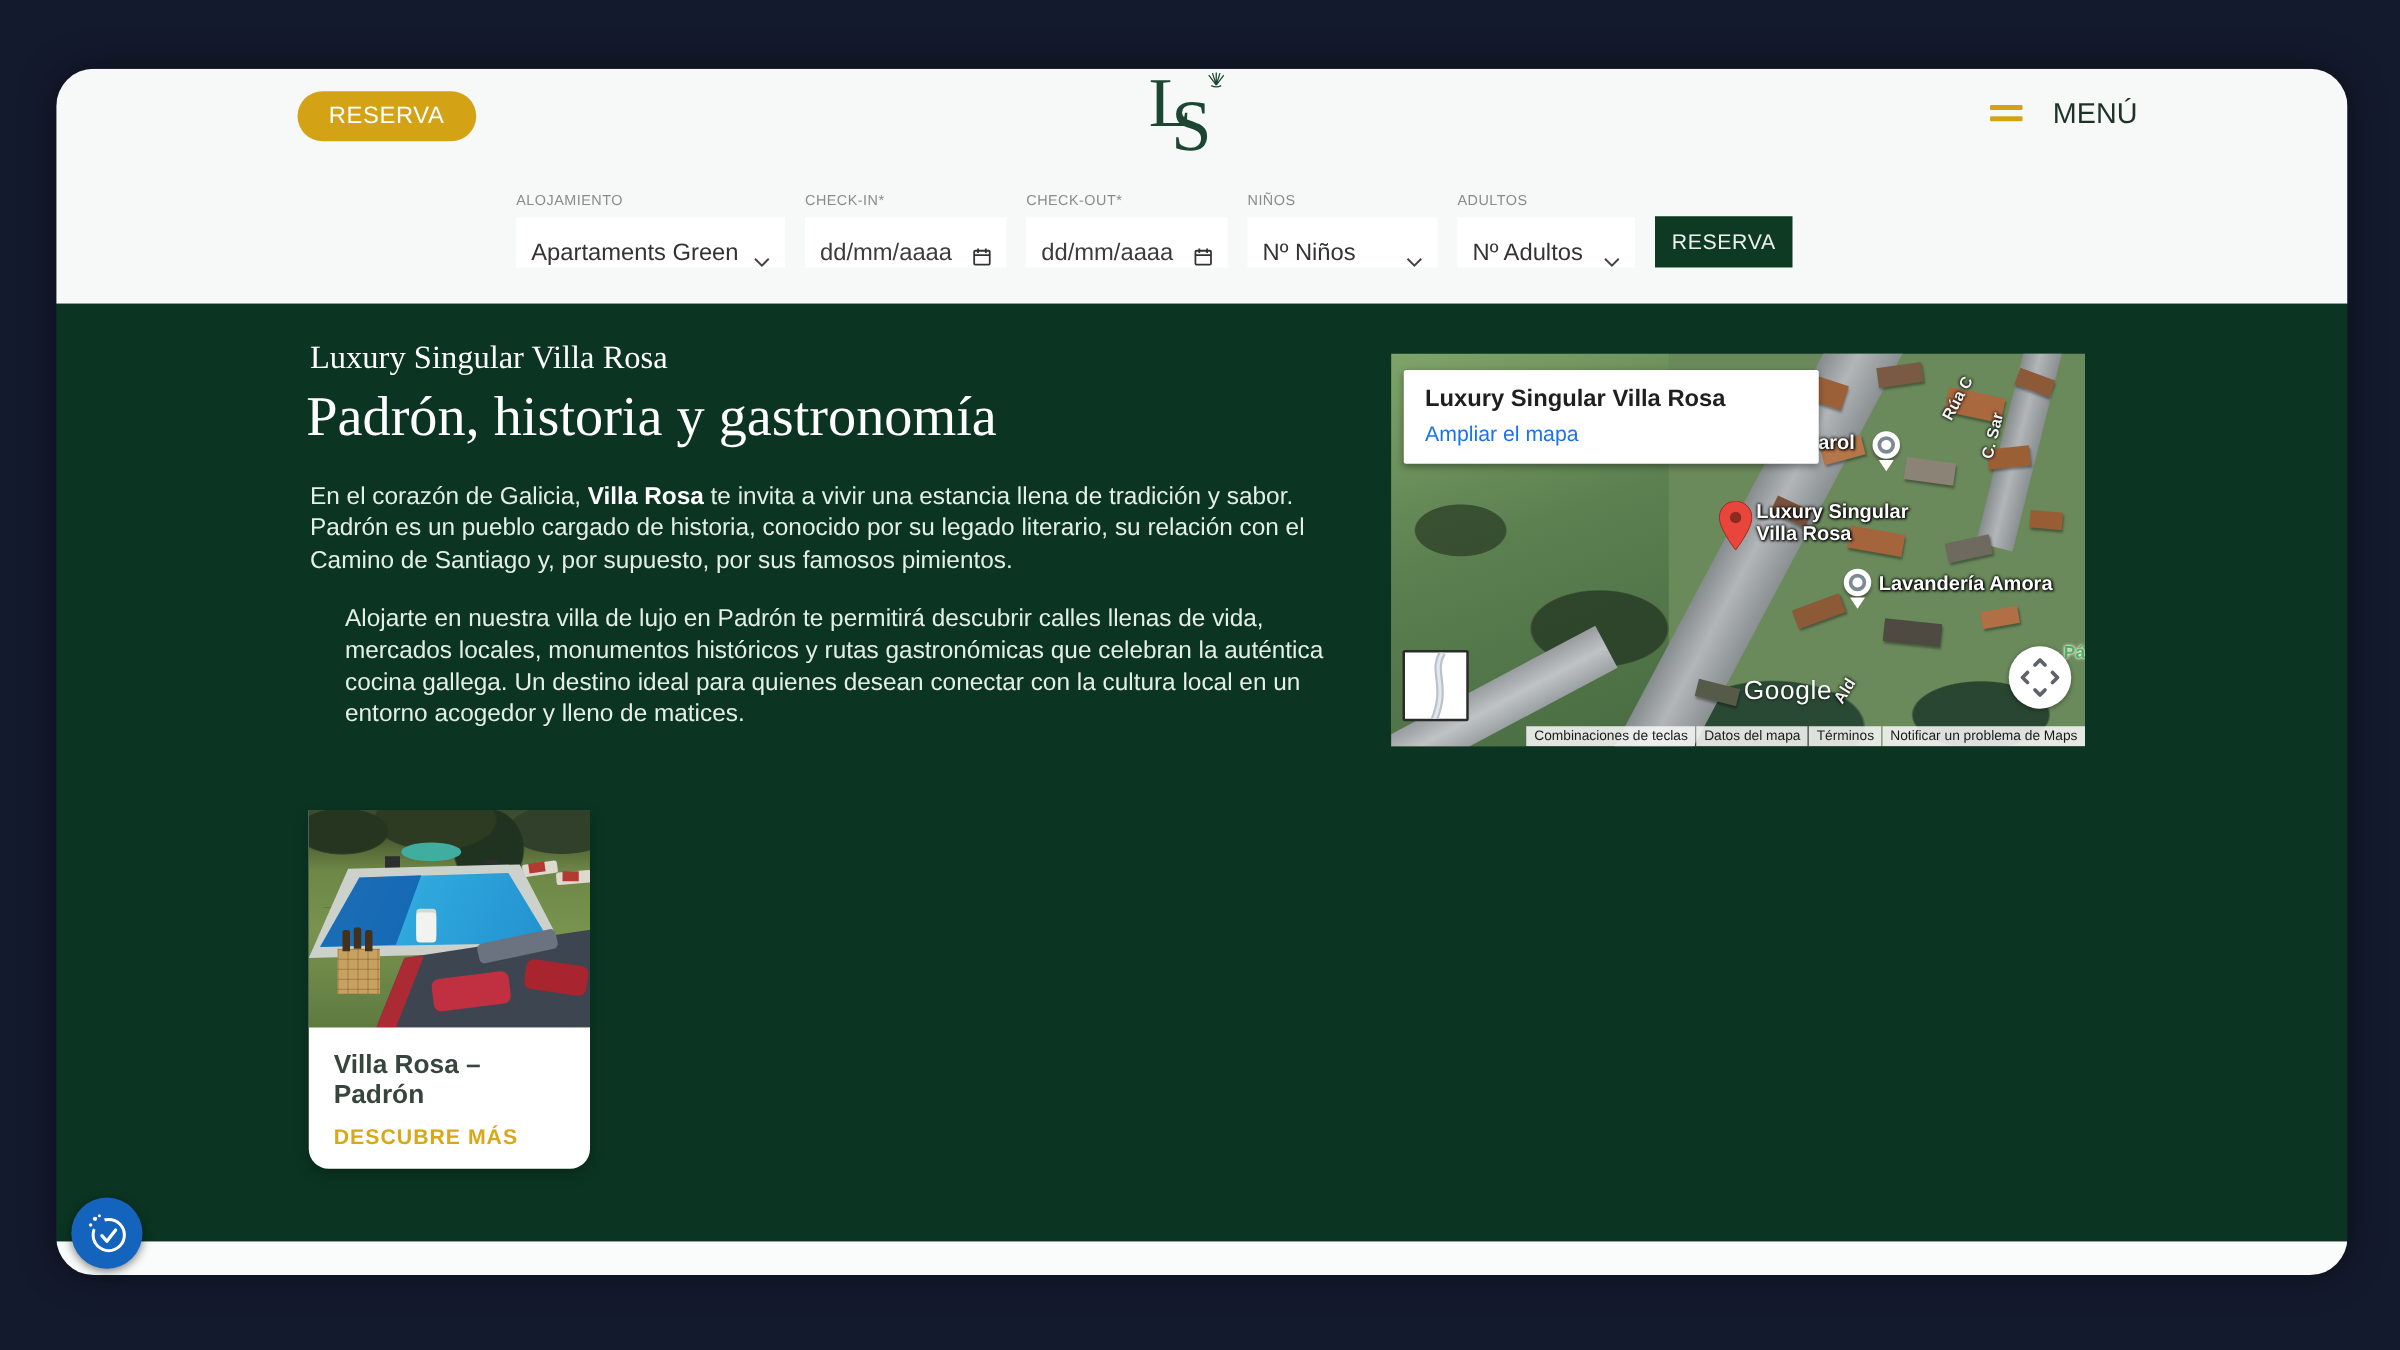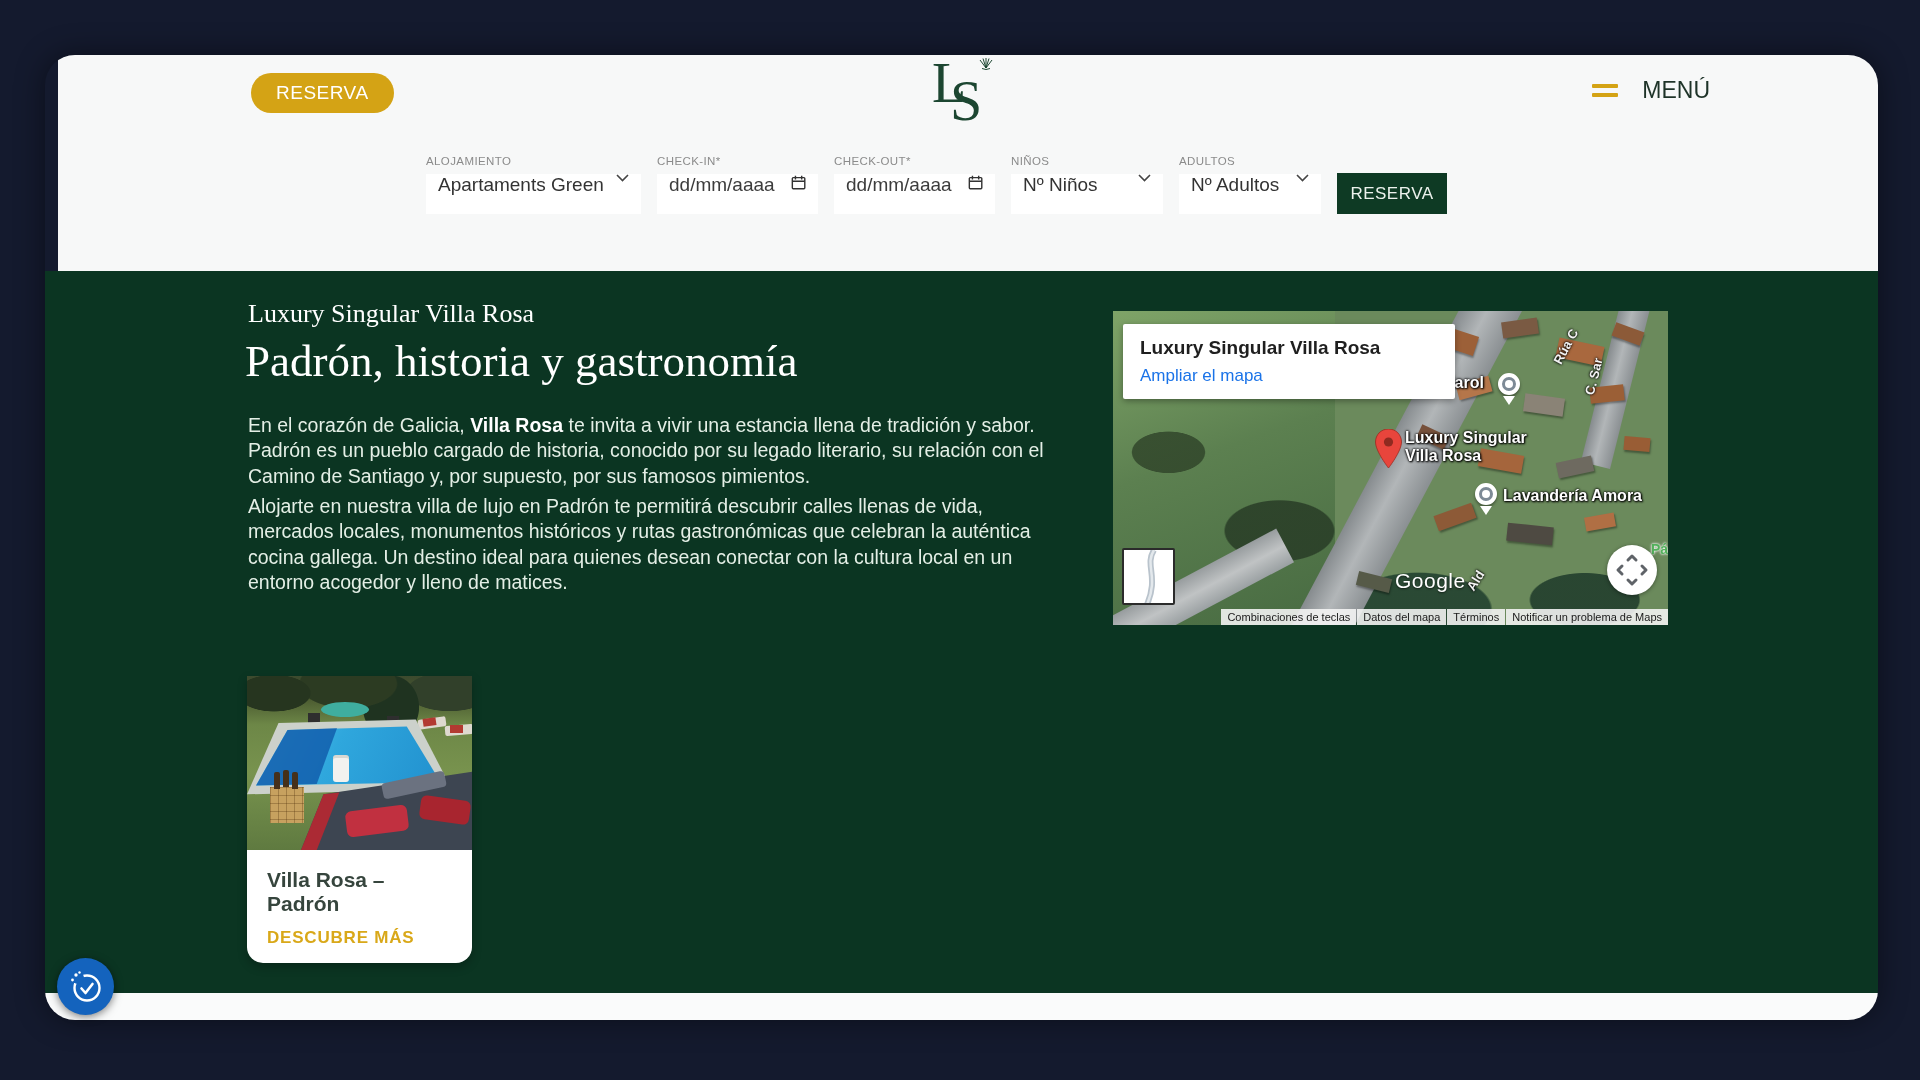--- a/index.html
+++ b/index.html
@@ -3,21 +3,21 @@
 <meta charset="utf-8">
 <style>
   * { margin:0; padding:0; box-sizing:border-box; }
   html,body { width:1920px; height:1080px; overflow:hidden; }
   body { background:#141a2e; font-family:"Liberation Sans", sans-serif; position:relative; }
 
   
   .page { position:absolute; left:45px; top:55px; width:1833px; height:965px;
           border-radius:30px; display:flex; flex-direction:column; overflow:hidden;
           box-shadow:0 0 30px rgba(0,0,0,.45); }
-  .site-header { position:relative; height:216px; background:#f7f8f8; flex:0 0 auto;margin-left:13px; }
+  .site-header { position:relative; height:188px; background:#f7f8f8; flex:0 0 auto; }
   .main { position:relative; flex:1 1 auto; background:#0b3522; }
   .footer-strip { height:27px; background:#fafbfb; flex:0 0 auto; }
 
   
   .pill-btn { position:absolute; left:193px; top:18px; height:40px; padding:0 25px;
               background:#d4a315; color:#fff; border:none; border-radius:20px;
               font-size:19px; letter-spacing:.5px; cursor:pointer; font-family:inherit; }
   .logo { position:absolute; left:868px; top:0; width:80px; height:86px; color:#1c4631; }
   .logo .l { position:absolute; left:6px; top:-4px; font-family:"Liberation Serif", serif; font-size:56px; }
   .logo .s { position:absolute; left:24px; top:12px; font-family:"Liberation Serif", serif; font-size:58px; }
@@ -25,36 +25,36 @@
   .menu-btn { position:absolute; right:168px; top:22px; display:flex; align-items:center; gap:24px;
               background:none; border:none; cursor:pointer; font-family:inherit;
               font-size:23px; color:#1e3328; }
   .menu-bars span { display:block; width:26px; height:4px; background:#d4a315; border-radius:1px; }
   .menu-bars span + span { margin-top:5px; }
 
   
   .booking { position:absolute; left:368px; top:100px; display:flex; align-items:flex-end; gap:16px; }
   .bfield { display:flex; flex-direction:column; }
   .bfield label { font-size:11.5px; color:#8b8b8b; letter-spacing:.4px; margin-bottom:7px; }
-  .control { height:40px; background:#fff; display:flex; align-items:flex-start; justify-content:space-between;
+  .control { height:40px; background:#fff; display:flex; align-items:flex-end; justify-content:space-between;
              padding:0 12px; font-size:19px; color:#333; cursor:pointer; }
   .control input { border:none; outline:none; font-size:19px; color:#333; width:100%;
                    font-family:inherit; background:transparent; }
   .control input::placeholder { color:#3c3c3c; opacity:1; }
   .w-acc{width:215px}.w-date{width:161px}.w-ad{width:142px}.w-ni{width:152px}
   .submit-btn { height:41px; width:110px; background:#0e3a24; color:#ecf2ed; border:none;
                 font-size:17px; letter-spacing:.5px; cursor:pointer; font-family:inherit; }
 
   
   .eyebrow { position:absolute; left:203px; top:28px; color:#fff;
              font-family:"Liberation Serif", serif; font-size:26px; }
   .hero-title { position:absolute; left:200px; top:64px; color:#fff;
                 font-family:"Liberation Serif", serif; font-size:45px; font-weight:400; }
   .para { position:absolute; left:203px; width:820px; color:#e4efe6; font-size:19.5px; line-height:1.3; }
-  .p1 { top:142px; } .p2 { top:223px; }
+  .p1 { top:142px; } .p2 { top:240px;margin-left:28px; }
   .para b { color:#fff; }
 
   
   .map { position:absolute; left:1068px; top:40px; width:555px; height:314px; overflow:hidden;
          background:#6b8a5c; cursor:grab; }
   .map-field { position:absolute; left:0; top:0; width:40%; height:100%;
     background:linear-gradient(160deg,#7fa468,#5c8050 45%,#486b42),;
     background:linear-gradient(160deg,#7fa468,#5c8050 45%,#486b42); }
   .map-trees { position:absolute; inset:0;
     background:

